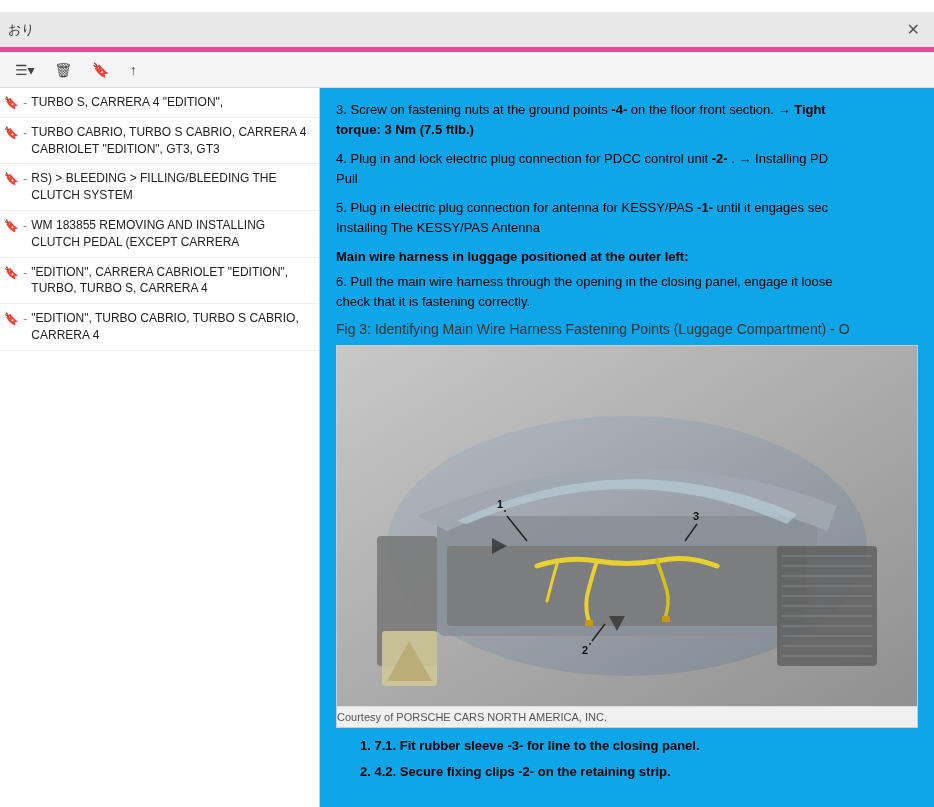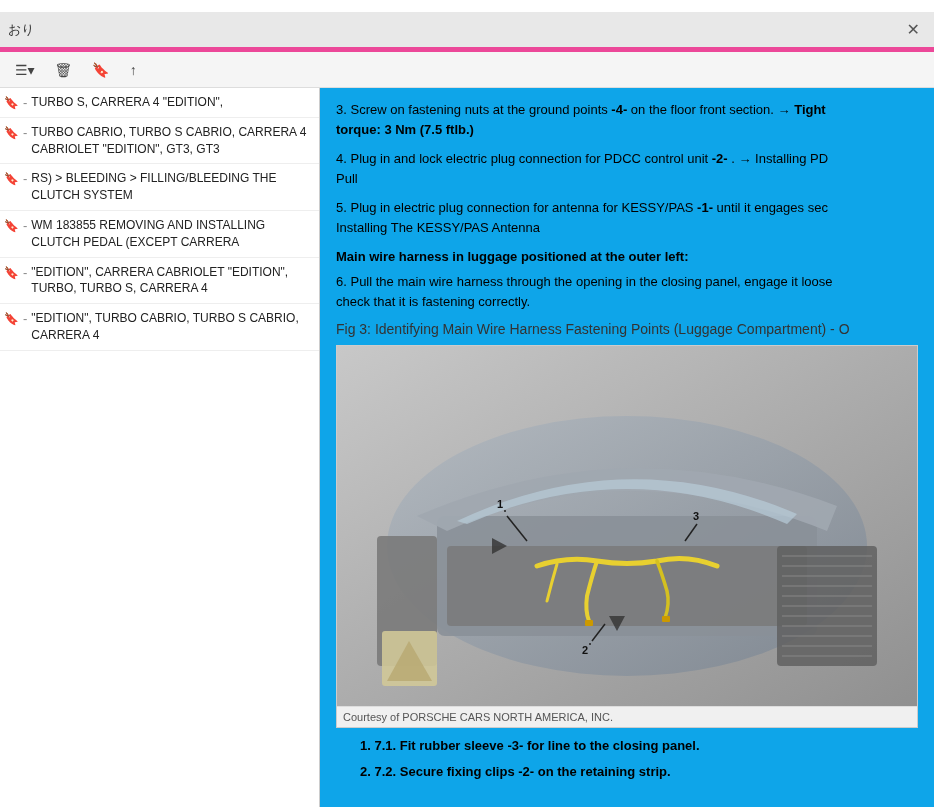--- a/index.html
+++ b/index.html
@@ -179,21 +179,21 @@
 
     
     .car-image-svg {
       width: 100%;
       height: 100%;
     }
 
     .courtesy-text {
       font-size: 11px;
       color: #555;
-      padding: 4px 6px;
+      padding: 4px 0;
       background: #f0f0f0;
       border-top: 1px solid #ddd;
     }
   </style>
 </head>
 <body>
 
 <div class="top-bar">
   <span class="top-bar-title">おり</span>
   <button class="close-btn">✕</button>
@@ -378,19 +378,19 @@
         Courtesy of PORSCHE CARS NORTH AMERICA, INC.
       </div>
     </div>
 
     <div class="sub-step">
       <span>1. 7.1. </span>
       <span>Fit rubber sleeve <b>-3-</b> for line to the closing panel.</span>
     </div>
 
     <div class="sub-step">
-      <span>2. 7.2. </span>
+      <span>2. 4.2. </span>
       <span>Secure fixing clips <b>-2-</b> on the retaining strip.</span>
     </div>
 
   </div>
 
 </div>
 
 </body></html>

